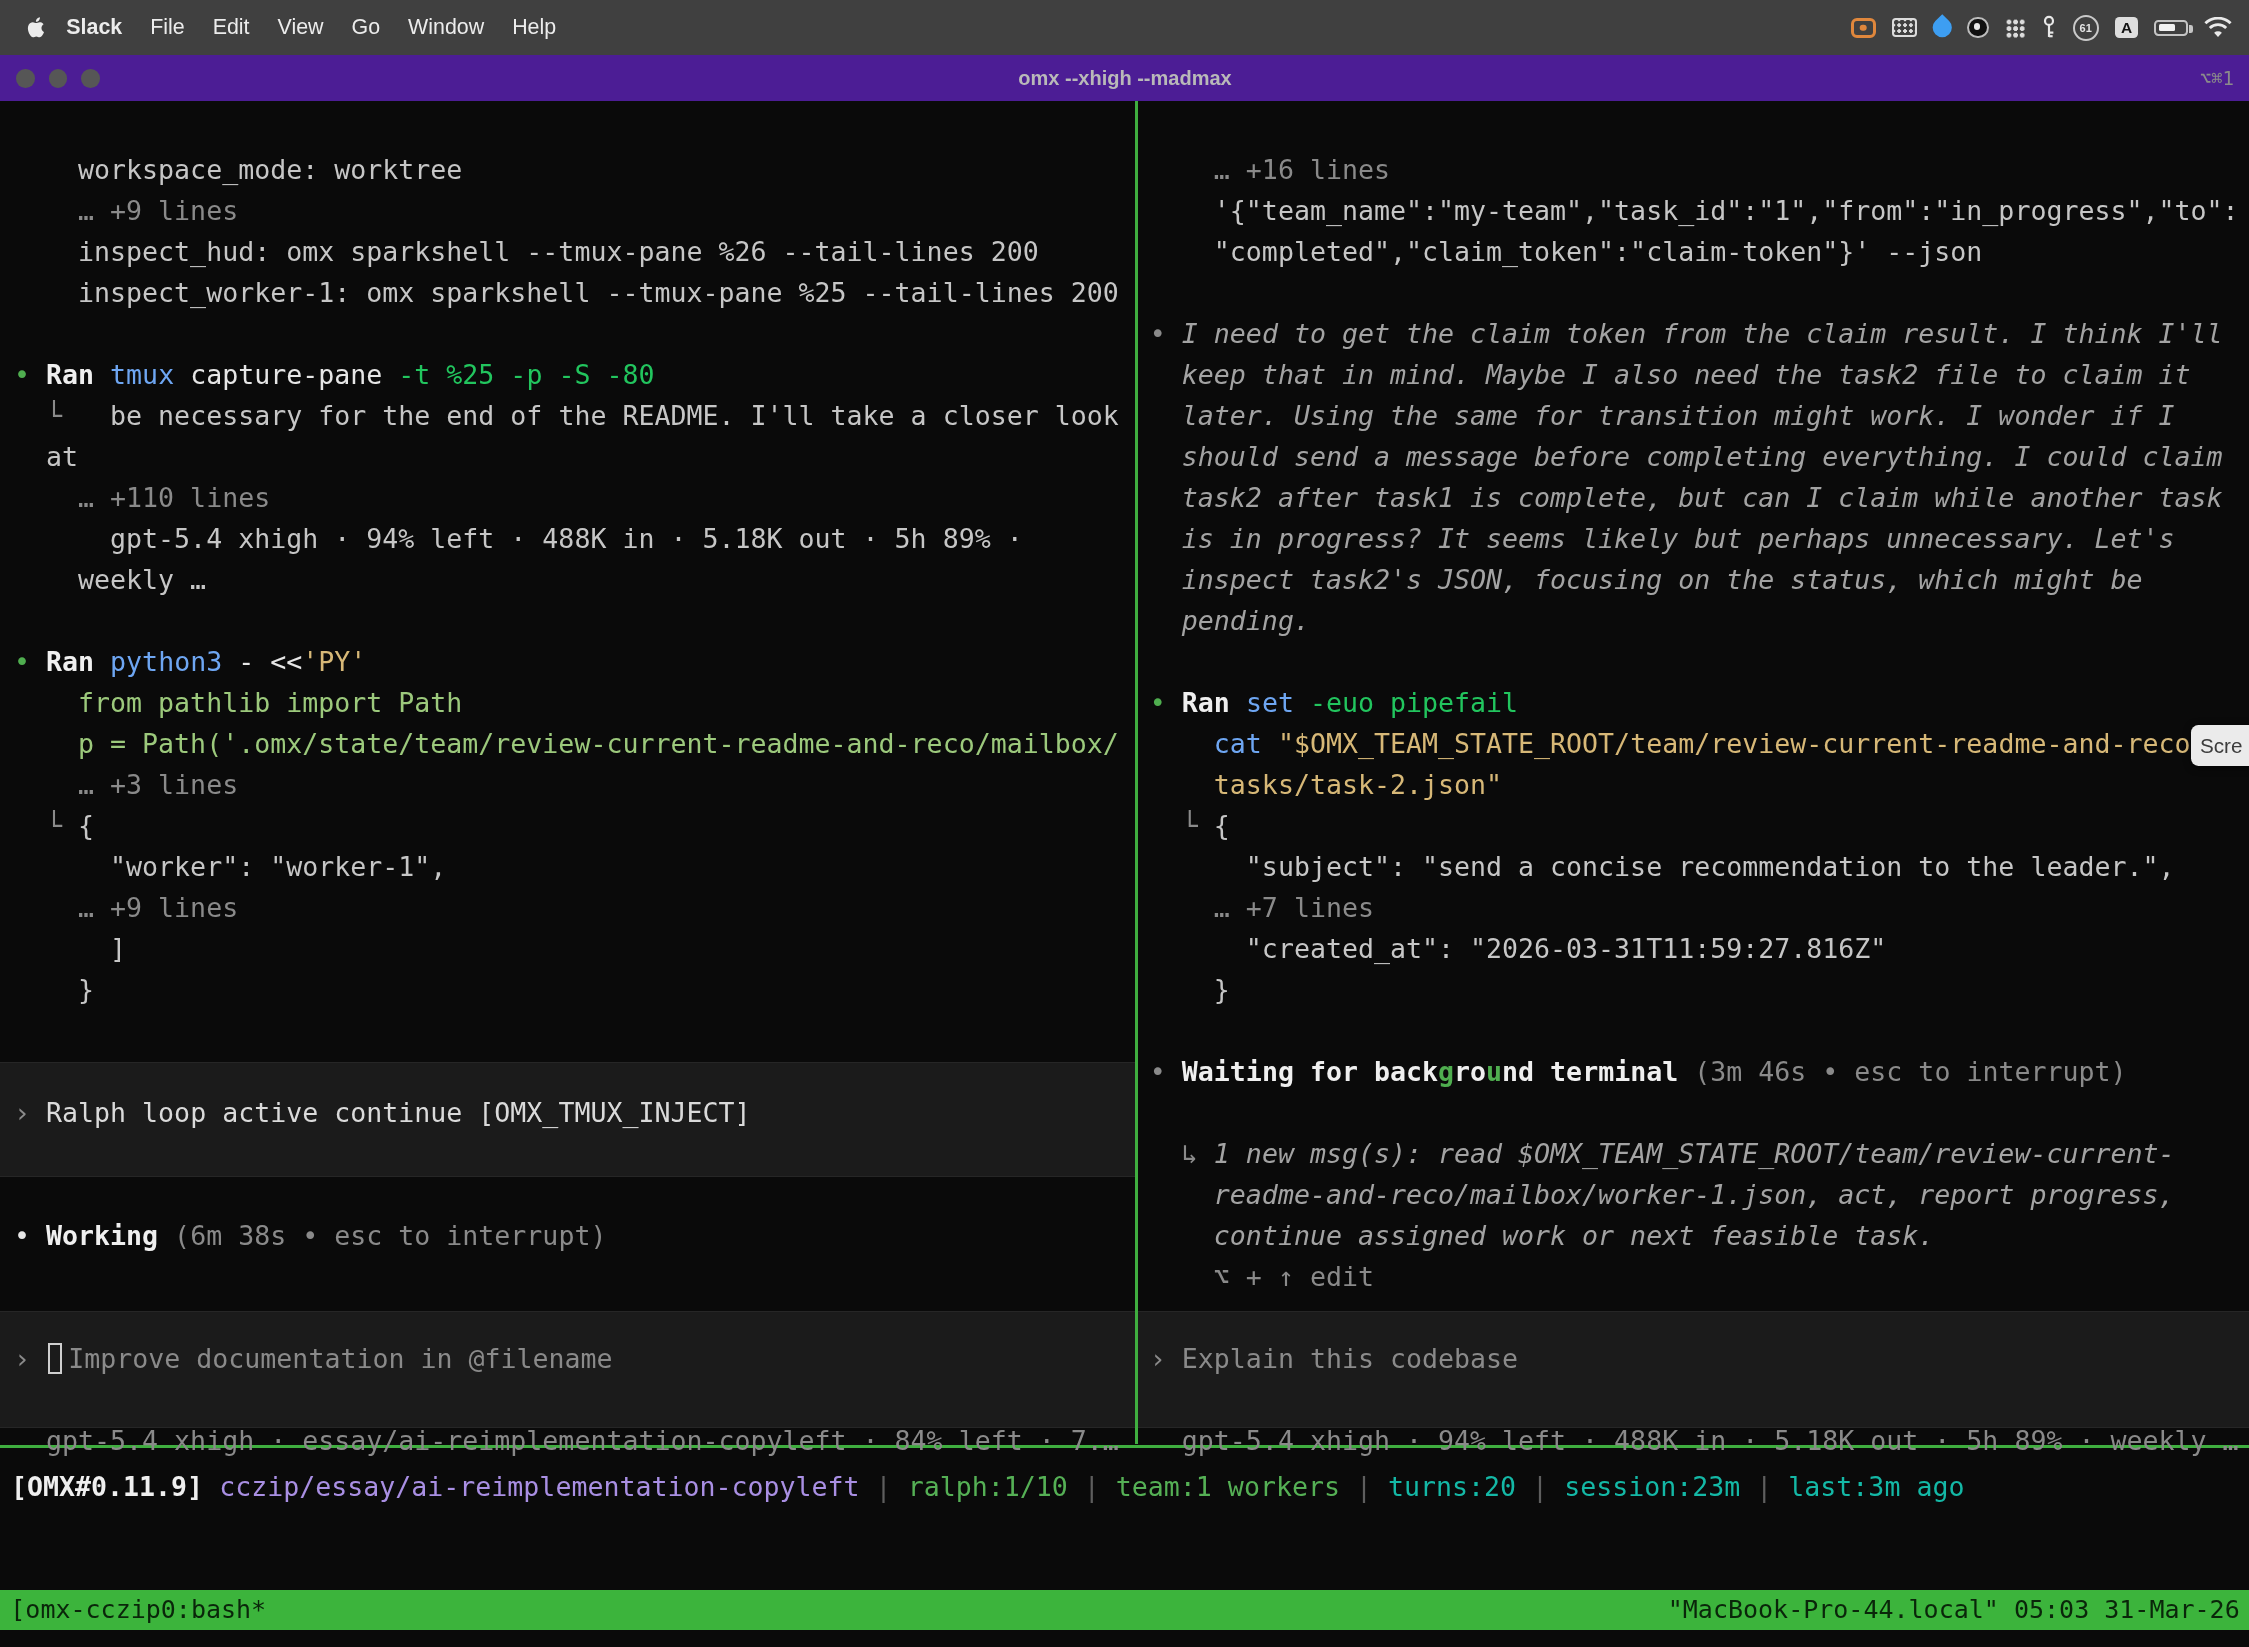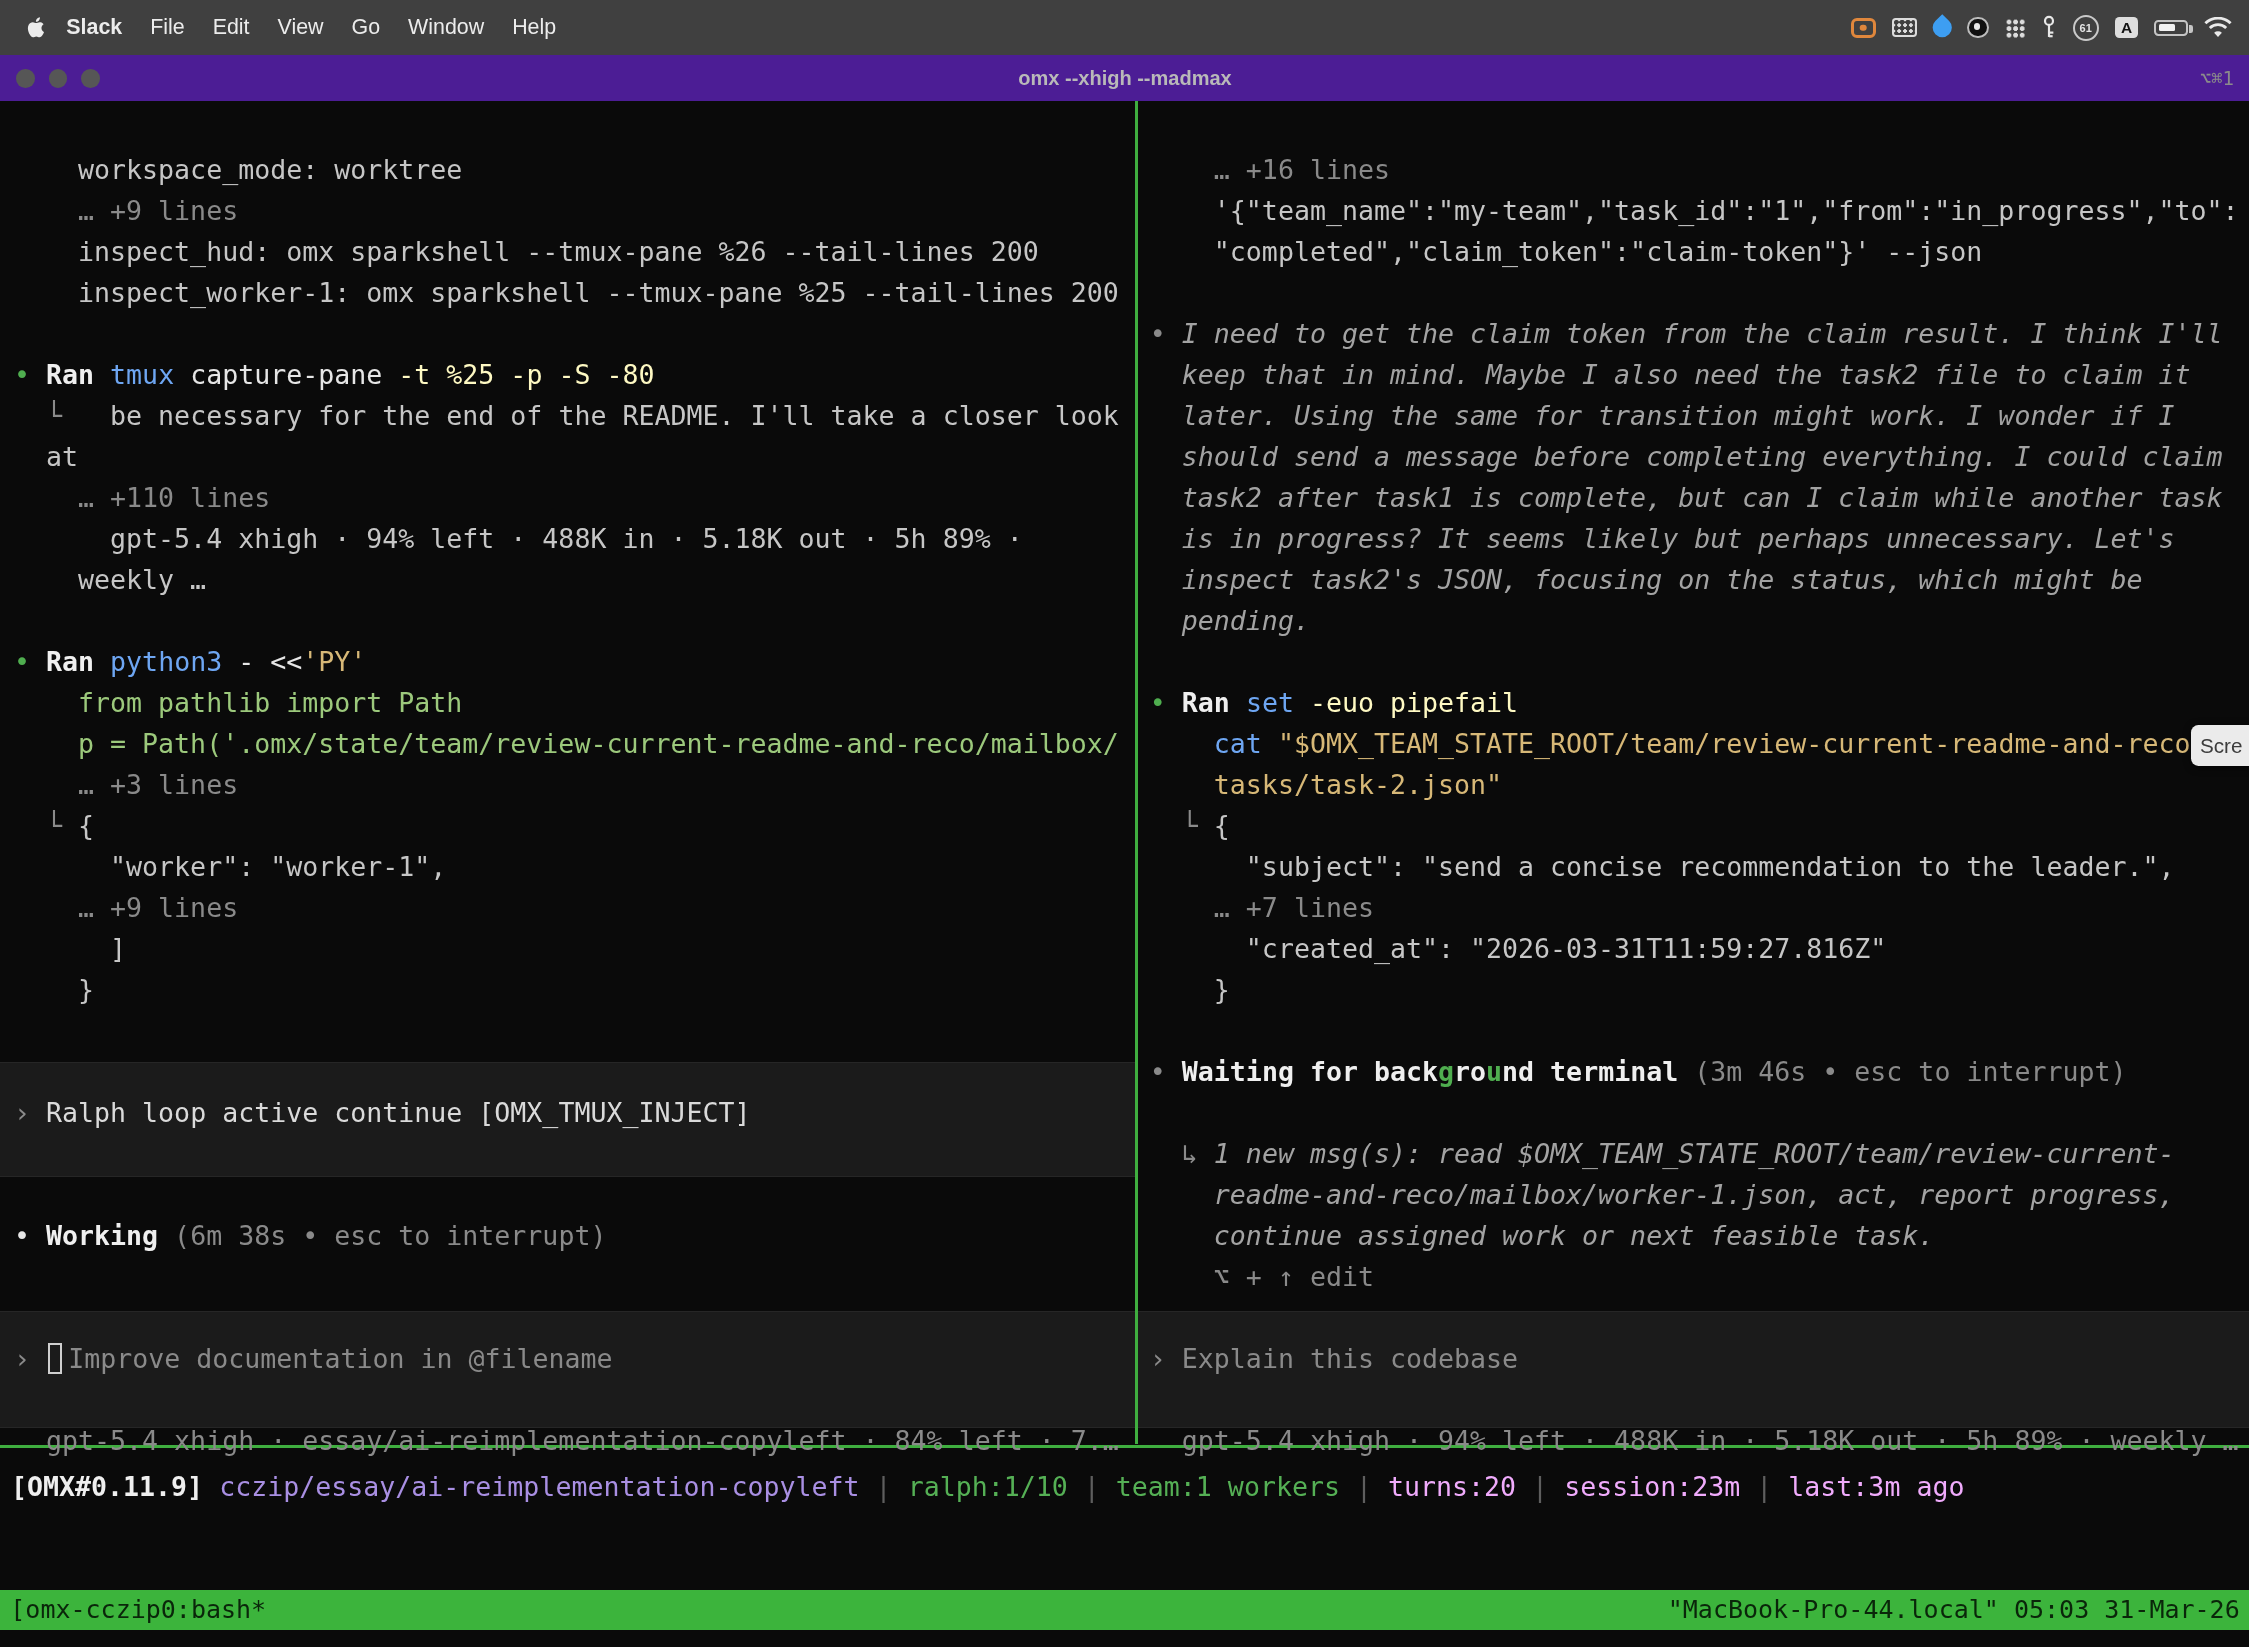--- a/index.html
+++ b/index.html
@@ -52,21 +52,21 @@
 
   .tl { position:relative; z-index:2; height:41px; line-height:41px; font-size:26.6px; white-space:pre; color:#c6c6c6; }
   .tl span { vertical-align:top; }
   .o  { color:#c6c6c6; }
   .d  { color:#8a8a8a; }
   .w  { color:#e6e6e6; }
   .wb { color:#efefef; font-weight:700; }
   .gb { color:#4fae4f; }
   .gbd{ color:#4fae4f; font-weight:700; }
   .bl { color:#6ea6f2; }
-  .rd { color:#fef9c3; }
+  .rd { color:#22c55e; }
   .yl { color:#d7b877; }
   .gc { color:#9cc97c; }
   .it { color:#a3a3a3; font-style:italic; }
   .pr { color:#8a8a8a; }
   .pt { color:#dadada; }
   .cur { display:inline-block; width:14.8px; height:31px; border:2.2px solid #cfcfcf; margin:5.2px 5.9px 0 1.5px; }
 
   .strip { position:absolute; left:0; right:0; background:#1b1b1b; border-top:1.5px solid #262626;
     border-bottom:1.5px solid #262626; z-index:1; }
   .strip-ralph   { top:913px; height:115px; }
@@ -75,21 +75,21 @@
   .overlay-pill { position:absolute; top:725px; right:0; width:59px; height:41px; background:#ebebeb;
     border-radius:7.4px 0 0 7.4px; color:#3c3c3c; font-family:"Liberation Sans","DejaVu Sans",sans-serif;
     font-size:20.7px; line-height:41px; padding-left:8.9px; overflow:hidden; z-index:60; box-shadow:0 1.5px 7.4px rgba(0,0,0,.5); }
 
   
   .omx-status { position:absolute; top:1466px; left:0; right:0; height:41px; line-height:41px;
     font-size:26.6px; white-space:pre; padding-left:11px; z-index:3; }
   .sep { color:#5e5e5e; }
   .purple { color:#a98fe3; }
   .sgreen { color:#55b055; }
-  .sgray  { color:#f0abfc; }
+  .sgray  { color:#14b8a6; }
 
   
   .tmuxbar { position:absolute; top:1590px; left:0; right:0; height:40px; background:#3cb43c;
     color:#0a260a; font-size:25px; line-height:40px; white-space:pre; display:flex;
     justify-content:space-between; padding:0 10.3px; z-index:5; }
 </style>
 </head>
 <body>
 
 <div class="menubar">

